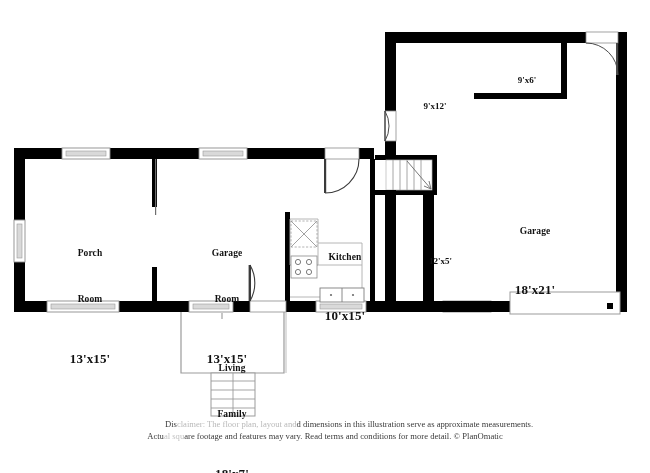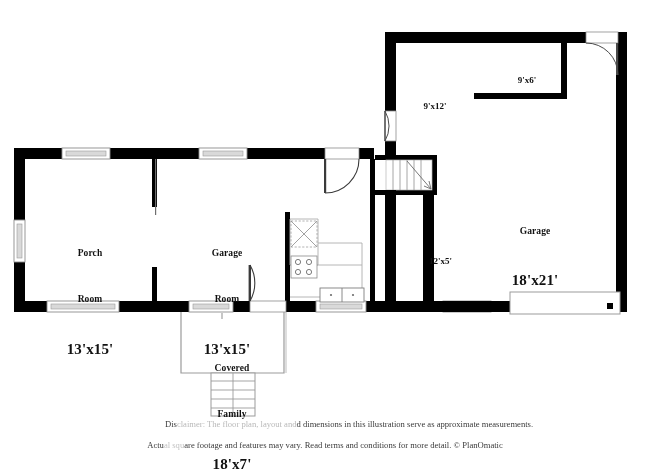--- a/index.html
+++ b/index.html
@@ -33,21 +33,22 @@
     line-height: 1.12;
     white-space: pre;
     letter-spacing: 0.1px;
   }
   .room-label .rl-name {
     display: block;
     font-size: 9.5px;
   }
   .room-label .rl-dim {
     display: block;
-    font-size: 15px;
+    font-size: 13px;
+    margin-top: 11px;
   }
   .dim-only {
     position: absolute;
     text-align: center;
     font-family: "Liberation Serif", "DejaVu Serif", serif;
     font-weight: bold;
     font-size: 9px;
     color: #111111;
     white-space: pre;
     margin-top: 11px;
@@ -67,21 +68,20 @@
     display: block;
     color: #3a3a3a;
     padding-left: 48px;
   }
   .disclaimer .dl-line1 .faded {
     color: #b9b9b9;
   }
   .disclaimer .dl-line2 {
     display: block;
     color: #3a3a3a;
-    margin-top: 9px;
   }
   .disclaimer .dl-line2 .faded {
     color: #c2c2c2;
   }
 </style>
 </head>
 <body>
 
 <div id="plan-root">
 
@@ -268,23 +268,27 @@
     <span class="rl-name">Room</span>
     <span class="rl-dim">13'x15'</span>
   </div>
 
   <div class="room-label" style="left:187px; top:212px; width:80px;">
     <span class="rl-name">Garage</span>
     <span class="rl-name">Room</span>
     <span class="rl-dim">13'x15'</span>
   </div>
 
+  <div class="room-label" style="left:305px; top:216px; width:80px;">
+    <span class="rl-name">Kitchen</span>
+    <span class="rl-dim">10'x15'</span>
+  </div>
 
   <div class="room-label" style="left:192px; top:327px; width:80px;">
-    <span class="rl-name">Covered</span>
+    <span class="rl-name">Living</span>
     <span class="rl-name">Family</span>
     <span class="rl-dim">18'x7'</span>
   </div>
 
   <div class="room-label" style="left:495px; top:190px; width:80px;">
     <span class="rl-name">Garage</span>
     <span class="rl-dim">18'x21'</span>
   </div>
 
   <div class="dim-only" style="left:405px; top:90px; width:60px;">9'x12'</div>

